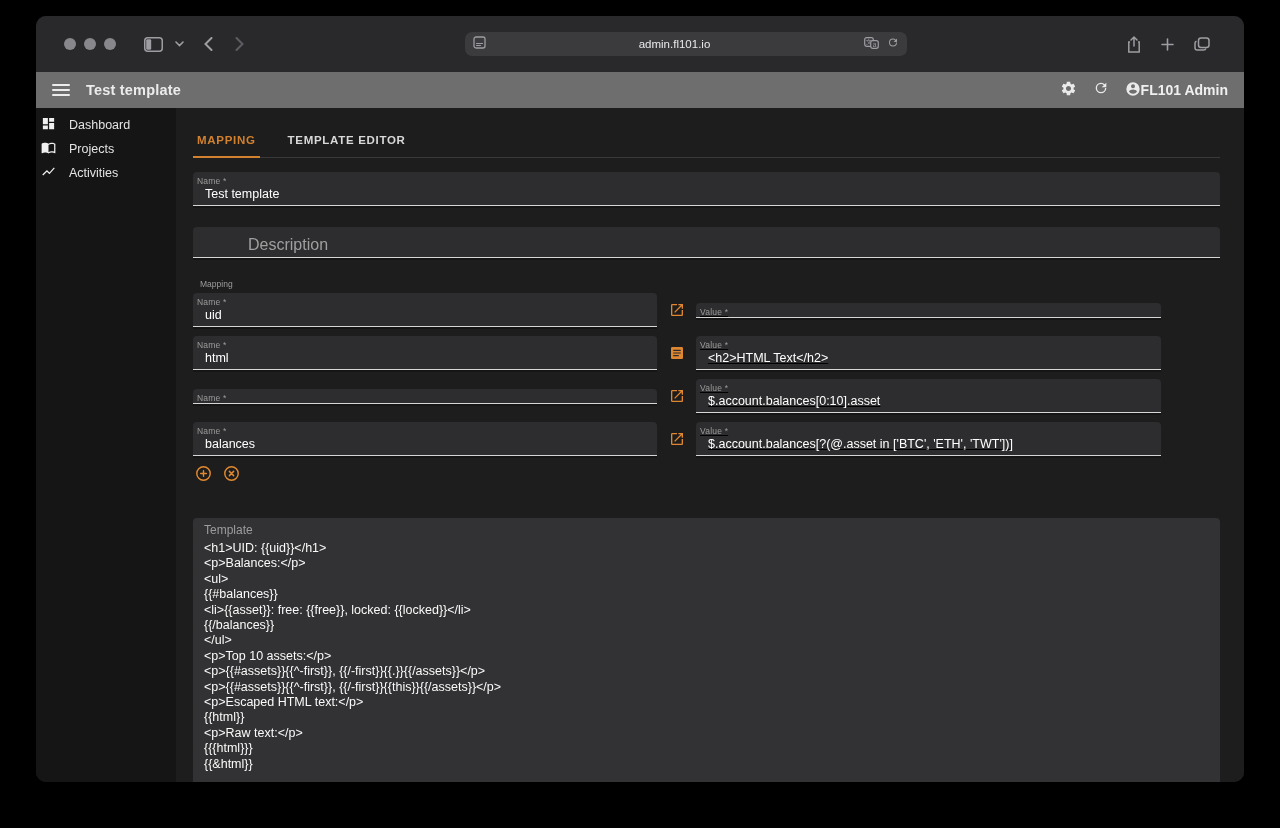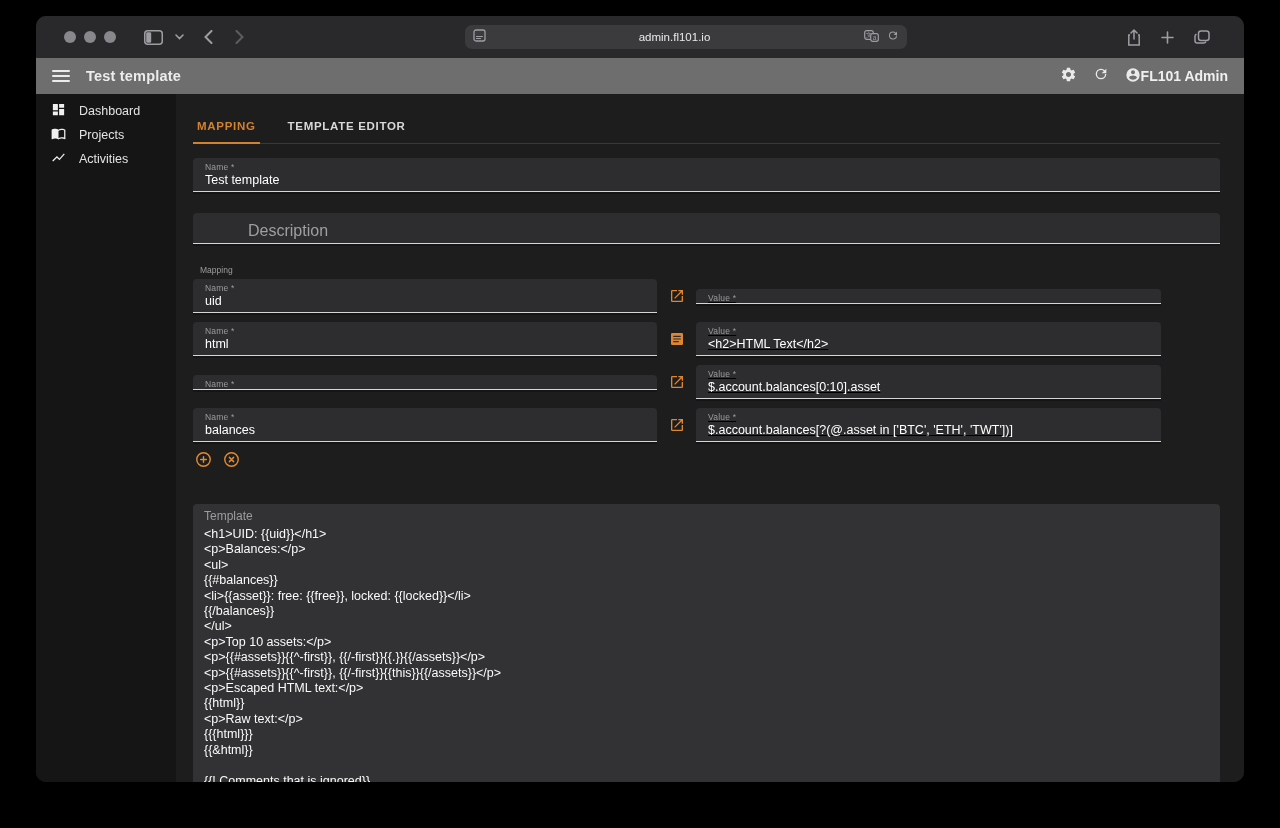--- a/index.html
+++ b/index.html
@@ -2,21 +2,21 @@
 <html><head>
 <meta charset="utf-8">
 <style>
   * { margin:0; padding:0; box-sizing:border-box; }
   html,body { width:1280px; height:828px; background:#000; font-family:"Liberation Sans", sans-serif; overflow:hidden; }
 
   .window { position:absolute; left:36px; top:16px; width:1208px; height:766px;
             border-radius:10px; overflow:hidden; background:#1d1d1e; box-shadow:0 20px 60px rgba(0,0,0,.8); }
 
   
-  .chrome { height:42px; background:#29292c; display:flex; align-items:center; padding:0 28px; }
+  .chrome { height:56px; background:#29292c; display:flex; align-items:center; padding:0 28px; }
   .traffic { display:flex; gap:8px; margin-right:22px; }
   .tl { width:12px; height:12px; border-radius:50%; background:#87878c; }
   .chrome-btn { color:#9d9da2; display:flex; align-items:center; justify-content:center; padding:0 6px; }
   .chrome-btn svg { display:block; }
   .dim { opacity:.45; }
   .url-wrap { flex:1; display:flex; justify-content:center; }
   .urlbar { width:442px; height:24px; background:#3b3b3e; border-radius:7px; display:flex; align-items:center; padding:0 8px; position:relative; }
   .url-text { flex:1; text-align:center; font-size:11.5px; color:#e9e9ec; font-weight:500; }
   .url-left, .url-right { display:flex; align-items:center; gap:8px; color:#9d9da2; }
 
@@ -24,32 +24,32 @@
   .appbar { height:36px; background:#6e6e6e; display:flex; align-items:center; padding:0 16px; }
   .hamburger { width:18px; margin-right:16px; cursor:pointer; }
   .hamburger span { display:block; height:2px; background:#ececec; margin:3px 0; border-radius:1px; }
   .app-title { font-size:14.5px; font-weight:600; color:#ececec; letter-spacing:.2px; }
   .app-right { margin-left:auto; display:flex; align-items:center; gap:16px; color:#e8e8e8; }
   .user-chip { display:flex; align-items:center; gap:0; font-size:14px; font-weight:600; color:#f0f0f0; }
 
   
   .main { display:flex; height:688px; }
   .sidebar { width:140px; background:#151515; padding-top:5px; flex:none; }
-  .side-item { height:24px; display:flex; align-items:center; gap:13px; padding-left:15px; color:#e3e3e3; font-size:12.5px; font-weight:500; cursor:pointer; }
+  .side-item { height:24px; display:flex; align-items:center; gap:13px; padding-left:5px; color:#e3e3e3; font-size:12.5px; font-weight:500; cursor:pointer; }
   .side-item svg { flex:none; }
   .content { flex:1; background:#1d1d1e; padding:0 24px 0 17px; overflow:hidden; }
 
   
   .tabs { display:flex; margin-top:20px; border-bottom:1px solid #39393c; }
   .tab { margin-right:24px; padding:6px 4px 11px; font-size:11.5px; font-weight:700; letter-spacing:.7px; color:#d9d9d9; cursor:pointer; }
   .tab.active { color:#d2812f; border-bottom:2.5px solid #d2812f; margin-bottom:-1px; padding-bottom:8.5px; }
 
   
   .tfield { background:#2d2d2f; border-radius:4px 4px 0 0; border-bottom:1px solid #d6d6d6; box-shadow:0 2px 0 #151515; }
-  .flabel { font-size:8.5px; color:#9c9c9c; padding:4px 12px 0; letter-spacing:.2px; }
+  .flabel { font-size:8.5px; color:#9c9c9c; padding:4px 4px 0; letter-spacing:.2px; }
   .fvalue { font-size:12.5px; font-weight:500; color:#fff; padding:1px 12px 4px; white-space:nowrap; }
   .name-field { margin-top:14px; }
   .desc-field { margin-top:21px; height:31px; }
   .flabel-lg { font-size:16px; color:#9f9f9f; padding:9px 12px;margin-left:43px; }
 
   .section-label { font-size:8.5px; color:#9c9c9c; margin:21px 0 4px; padding-left:7px; }
 
   .map-row { display:flex; align-items:center; margin-bottom:9px; }
   .m-name { width:464px; flex:none; }
   .m-icon { width:39px; flex:none; display:flex; align-items:center; justify-content:center; cursor:pointer; }

